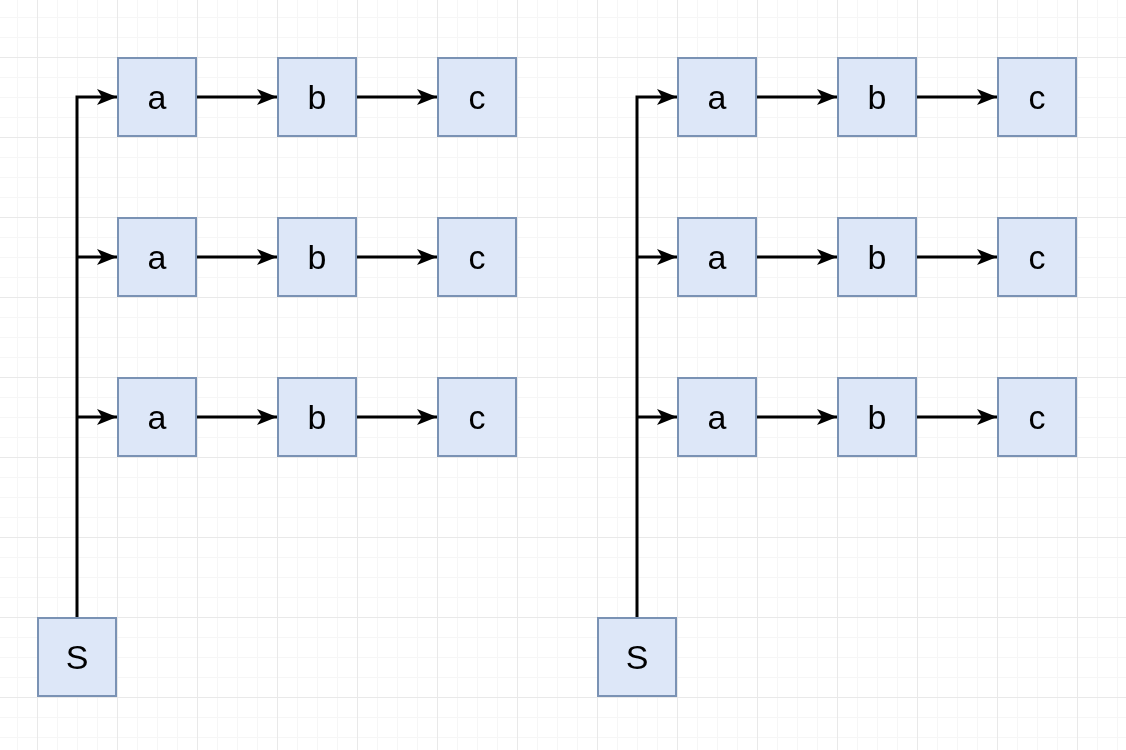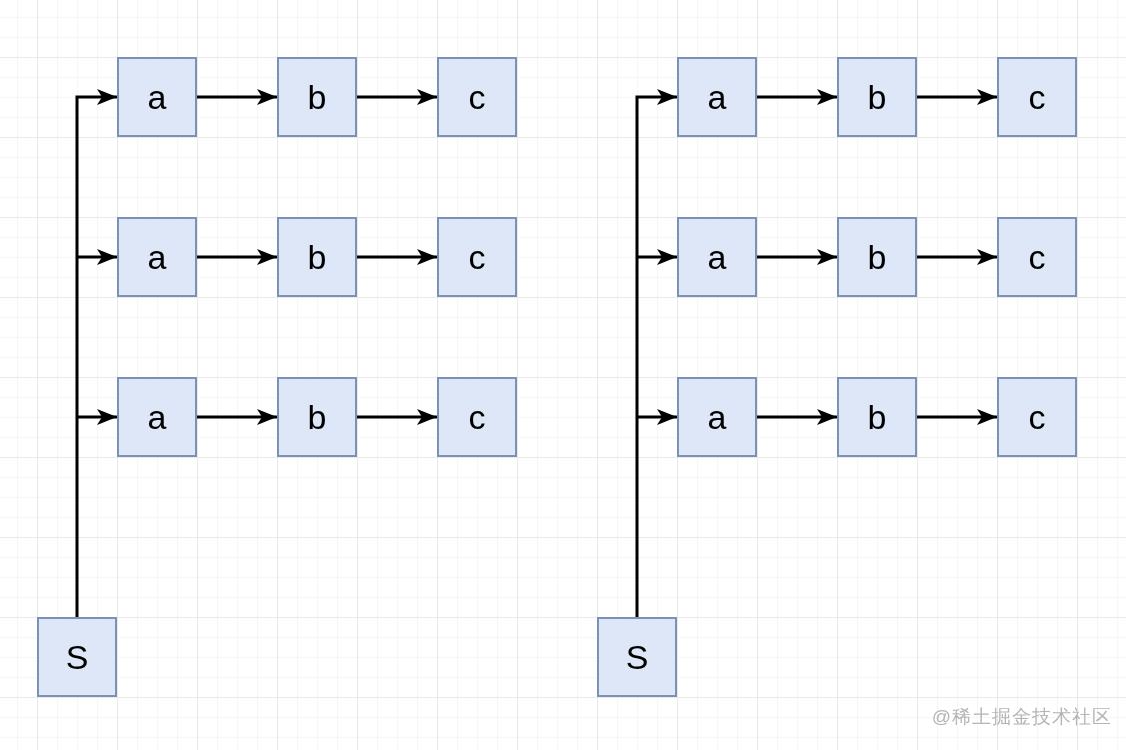--- a/index.html
+++ b/index.html
@@ -131,14 +131,13 @@
     <div class="node col-b row-2">b</div>
     <div class="node col-c row-2">c</div>
 
     <div class="node col-a row-3">a</div>
     <div class="node col-b row-3">b</div>
     <div class="node col-c row-3">c</div>
 
     <div class="node node-s">S</div>
   </div>
 
-  <div class="watermark">@稀土掘金技术社区</div>
 </div>
 
 </body></html>

